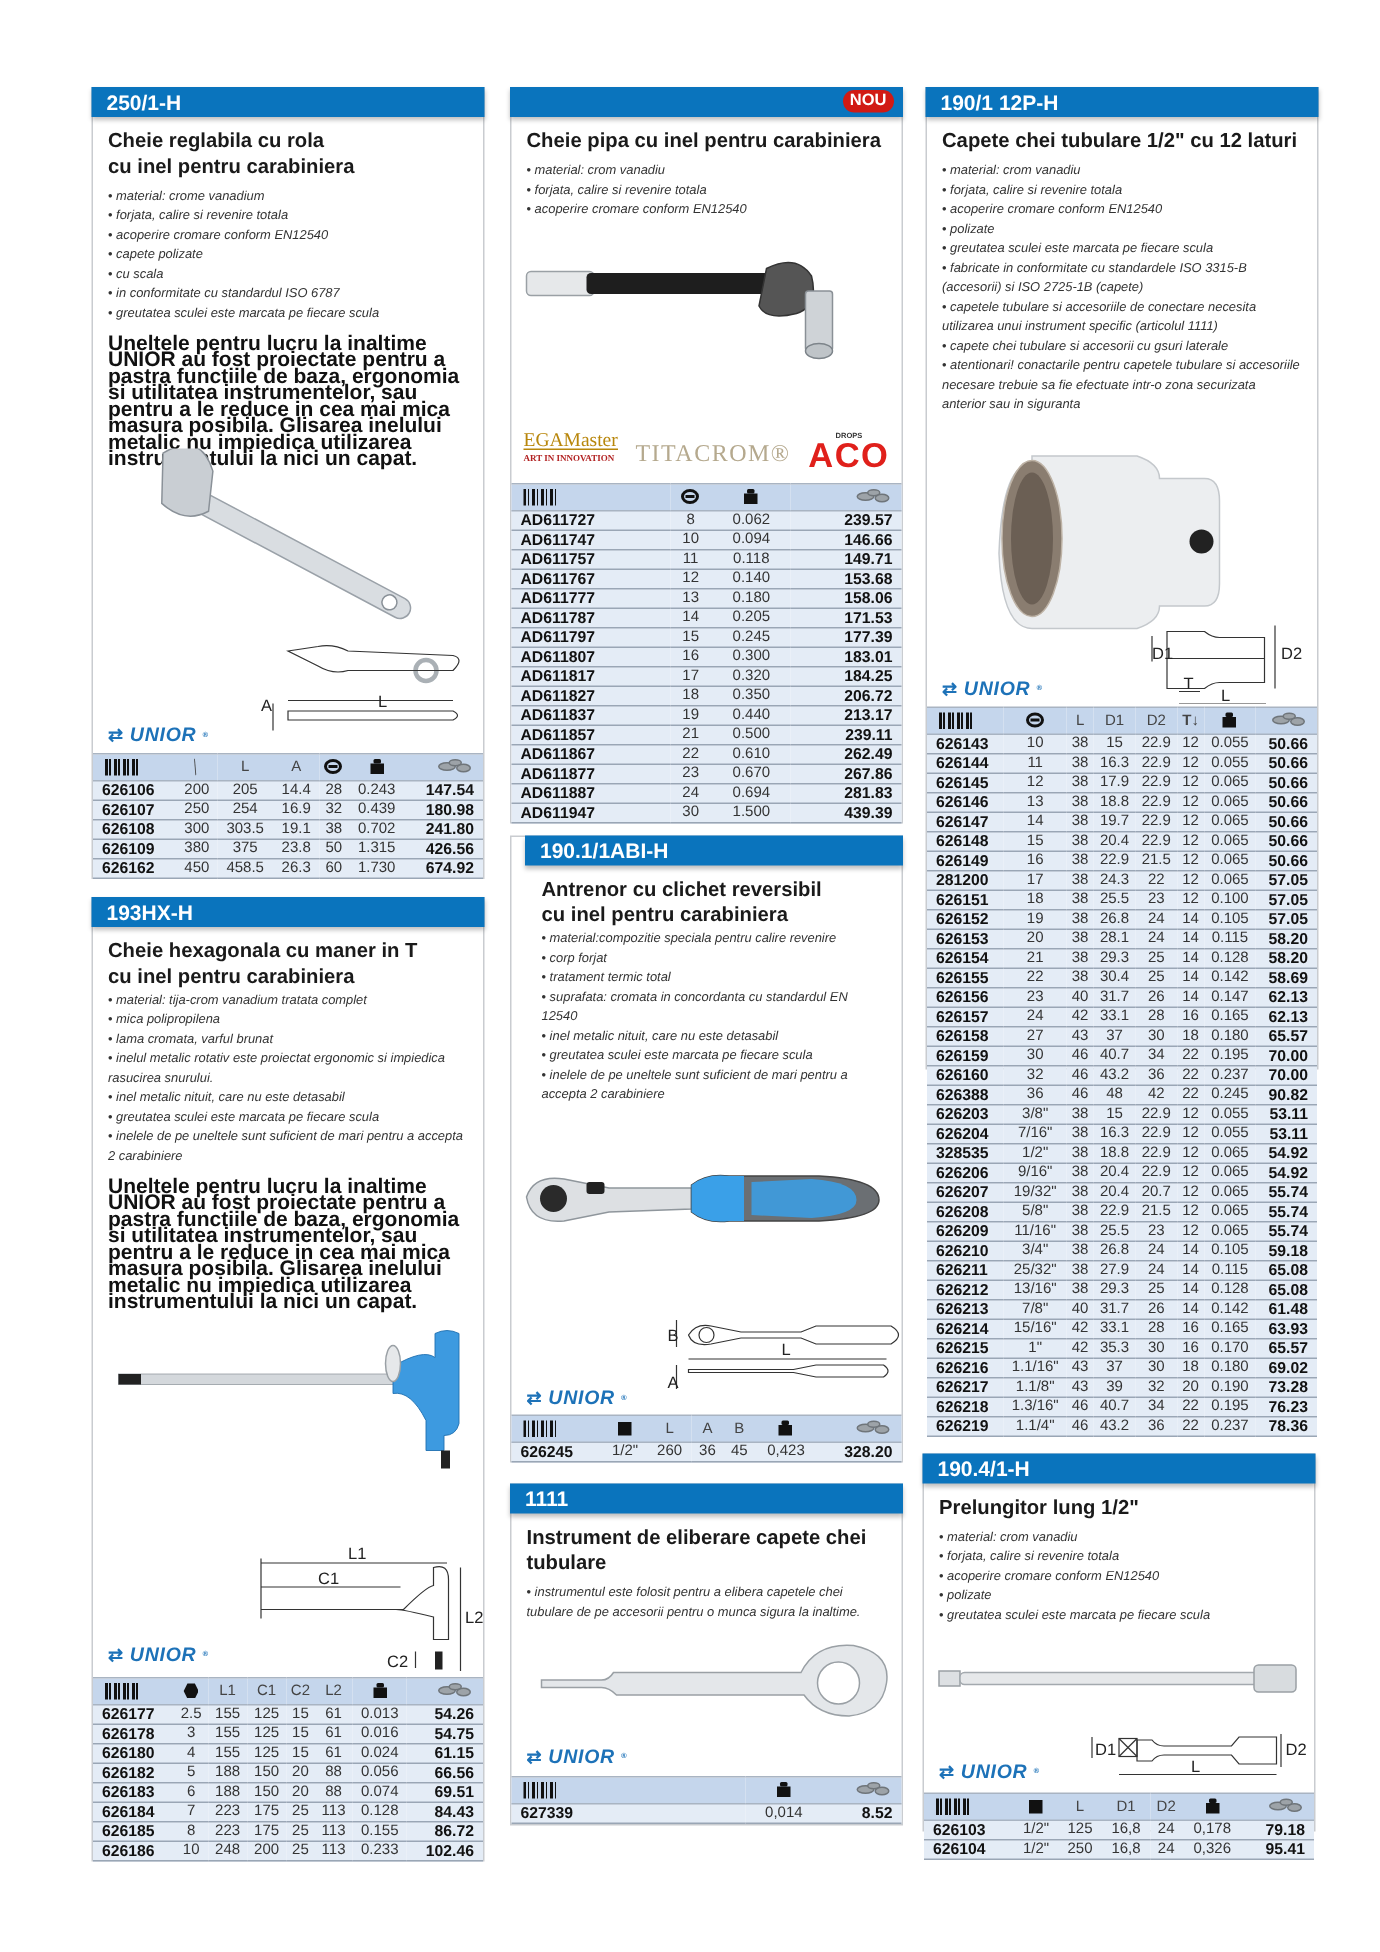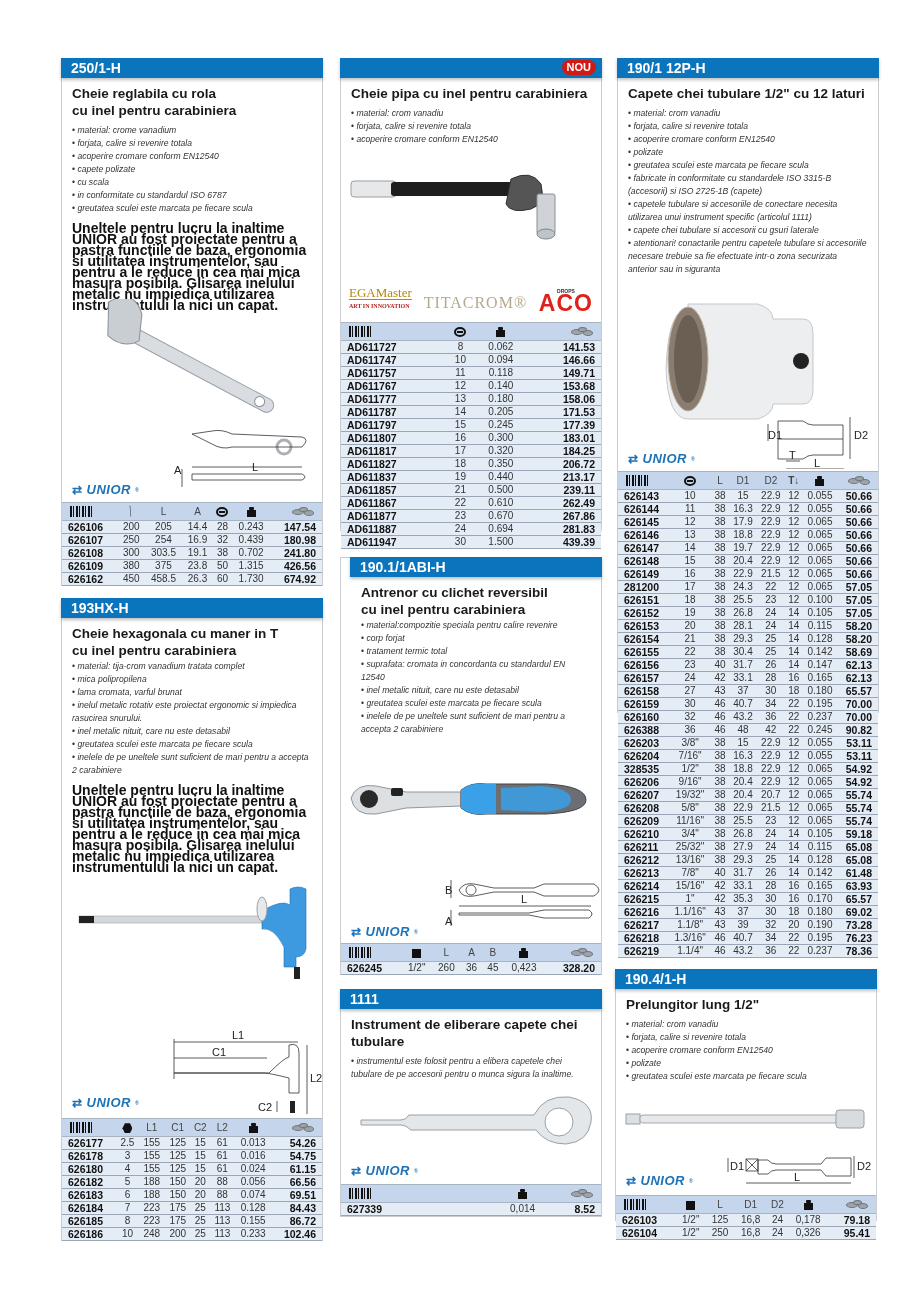--- a/index.html
+++ b/index.html
@@ -288,21 +288,21 @@
             <td>200</td>
             <td>25</td>
             <td>113</td>
             <td>0.233</td>
             <td class="price">102.46</td>
           </tr>
       </tbody>
     </table>
   </div>
 
-  <div class="card" style="left:340px; top:58px; width:262px; height:491px;border-radius:22px;">
+  <div class="card" style="left:340px; top:58px; width:262px; height:491px;">
     <div class="card-header">
       <span class="nou-badge">NOU</span>
     </div>
     <div class="card-title">Cheie pipa cu inel pentru carabiniera</div>
     <ul class="features">
       <li>material: crom vanadiu</li>
       <li>forjata, calire si revenire totala</li>
       <li>acoperire cromare conform EN12540</li>
     </ul>
     <div class="img-area" style="top:105px; height:110px;">
@@ -329,21 +329,21 @@
           <th><span class="ring-icon"></span></th>
           <th><span class="weight-icon"></span></th>
           <th class="price-h"><span class="coins-icon"><span style="left:0;top:2px;width:12px;"></span><span style="left:7px;top:0;width:9px;height:5px;"></span><span style="left:12px;top:3px;width:10px;"></span></span></th>
         </tr>
       </thead>
       <tbody>
         <tr>
             <td class="code">AD611727</td>
             <td>8</td>
             <td>0.062</td>
-            <td class="price">141.53</td>
+            <td class="price">239.57</td>
           </tr>
         <tr>
             <td class="code">AD611747</td>
             <td>10</td>
             <td>0.094</td>
             <td class="price">146.66</td>
           </tr>
         <tr>
             <td class="code">AD611757</td>
             <td>11</td>

